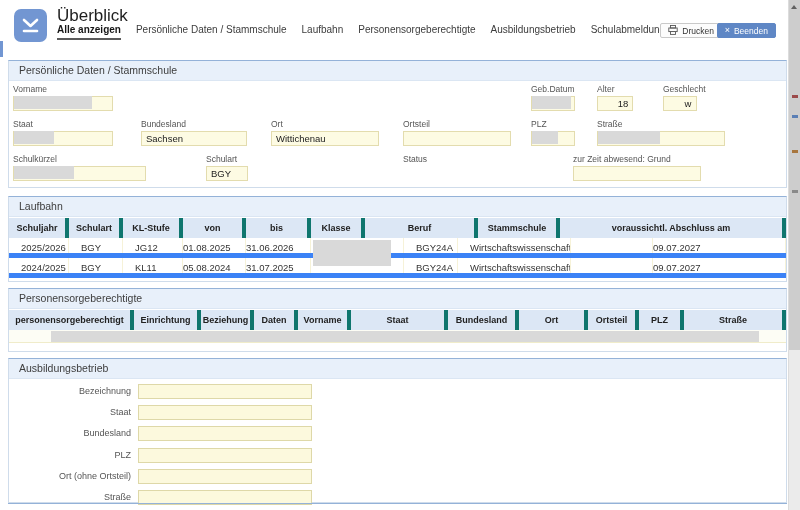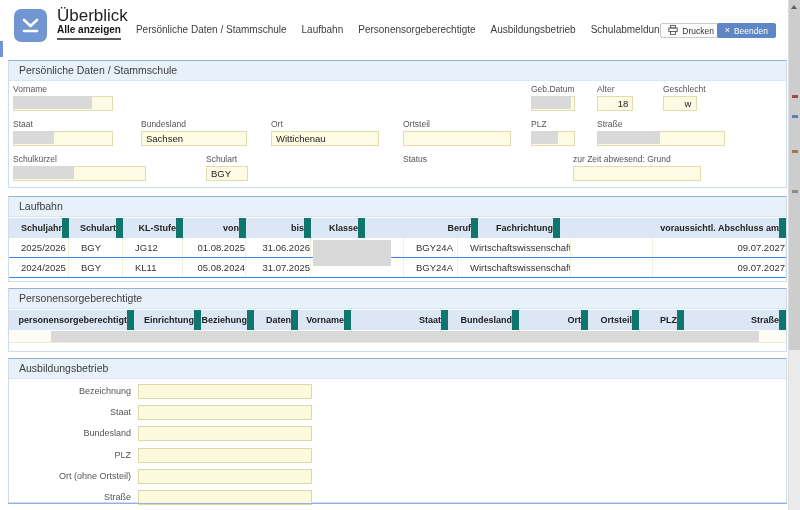--- a/index.html
+++ b/index.html
@@ -36,24 +36,24 @@
   .fld{position:absolute;}
   .fld-label{font-size:8.5px;color:#555;height:9px;line-height:9px;white-space:nowrap;}
   .fld-input{position:relative;margin-top:2px;height:15px;line-height:14px;font-size:9.5px;color:#222;
              background:#fdfbe3;border:1px solid #e3dcae;padding-left:4px;white-space:nowrap;overflow:hidden;}
   .fld-input.ctr{text-align:center;padding-left:16px;}
   .redact{position:absolute;left:1px;top:1px;bottom:1px;background:#d9d9d9;}
 
   
   .tbl{position:absolute;top:21px;left:0;right:0;}
   .t-head{display:flex;background:#dce7f5;height:20px;line-height:20px;font-size:9px;font-weight:bold;color:#222;}
-  .t-head>div{border-right:7px solid #0f766e;text-align:right;overflow:hidden;white-space:nowrap;}
-  .t-row{display:flex;height:20px;line-height:19px;font-size:9.5px;color:#333;border-bottom:1px solid #3b82f6;background:#fff;}
+  .t-head>div{border-right:4px solid #0f766e;text-align:center;overflow:hidden;white-space:nowrap;}
+  .t-row{display:flex;height:20px;line-height:19px;font-size:9.5px;color:#333;border-bottom:5px solid #3b82f6;background:#fff;}
   .t-row>div{border-right:1px solid #f6f2d8;padding-left:12px;overflow:hidden;white-space:nowrap;}
-  .t-row>div.ctr{text-align:right;padding-left:0;}
+  .t-row>div.ctr{text-align:left;padding-left:0;}
   .c0{width:60px}.c1{width:54px}.c2{width:60px}.c3{width:63px}.c4{width:65px}
   .c5{width:93px}.c6{width:54px}.c7{width:113px}.c8{width:82px}.c9{flex:1}
   .p0{width:125px}.p1{width:67px}.p2{width:53px}.p3{width:44px}.p4{width:53px}.p5{width:97px}
   .p6{width:71px}.p7{width:69px}.p8{width:51px}.p9{width:45px}.p10{flex:1}
   .lb-redact{position:absolute;left:304px;top:43px;width:78px;height:26px;background:#d9d9d9;}
   .ps-row{height:13px;background:#fdfdf5;border-bottom:1px solid #f0ecca;position:relative;}
   .ps-redact{position:absolute;left:42px;top:1px;width:708px;height:11px;background:#d9d9d9;}
 
   
   .ab-row{position:absolute;left:0;height:15px;}
@@ -175,21 +175,21 @@
   <div class="sec-h">Laufbahn</div>
   <div class="tbl">
     <div class="t-head">
       <div class="c0">Schuljahr</div>
       <div class="c1">Schulart</div>
       <div class="c2">KL-Stufe</div>
       <div class="c3">von</div>
       <div class="c4">bis</div>
       <div class="c6">Klasse</div>
       <div class="c7">Beruf</div>
-      <div class="c8">Fachrichtung</div>
+      <div class="c8">Stammschule</div>
       <div class="c9">voraussichtl. Abschluss am</div>
     </div>
     <div class="t-row">
       <div class="c0">2025/2026</div>
       <div class="c1">BGY</div>
       <div class="c2">JG12</div>
       <div class="c3 ctr">01.08.2025</div>
       <div class="c4 ctr">31.06.2026</div>
       <div class="c5"></div>
       <div class="c6">BGY24A</div>

